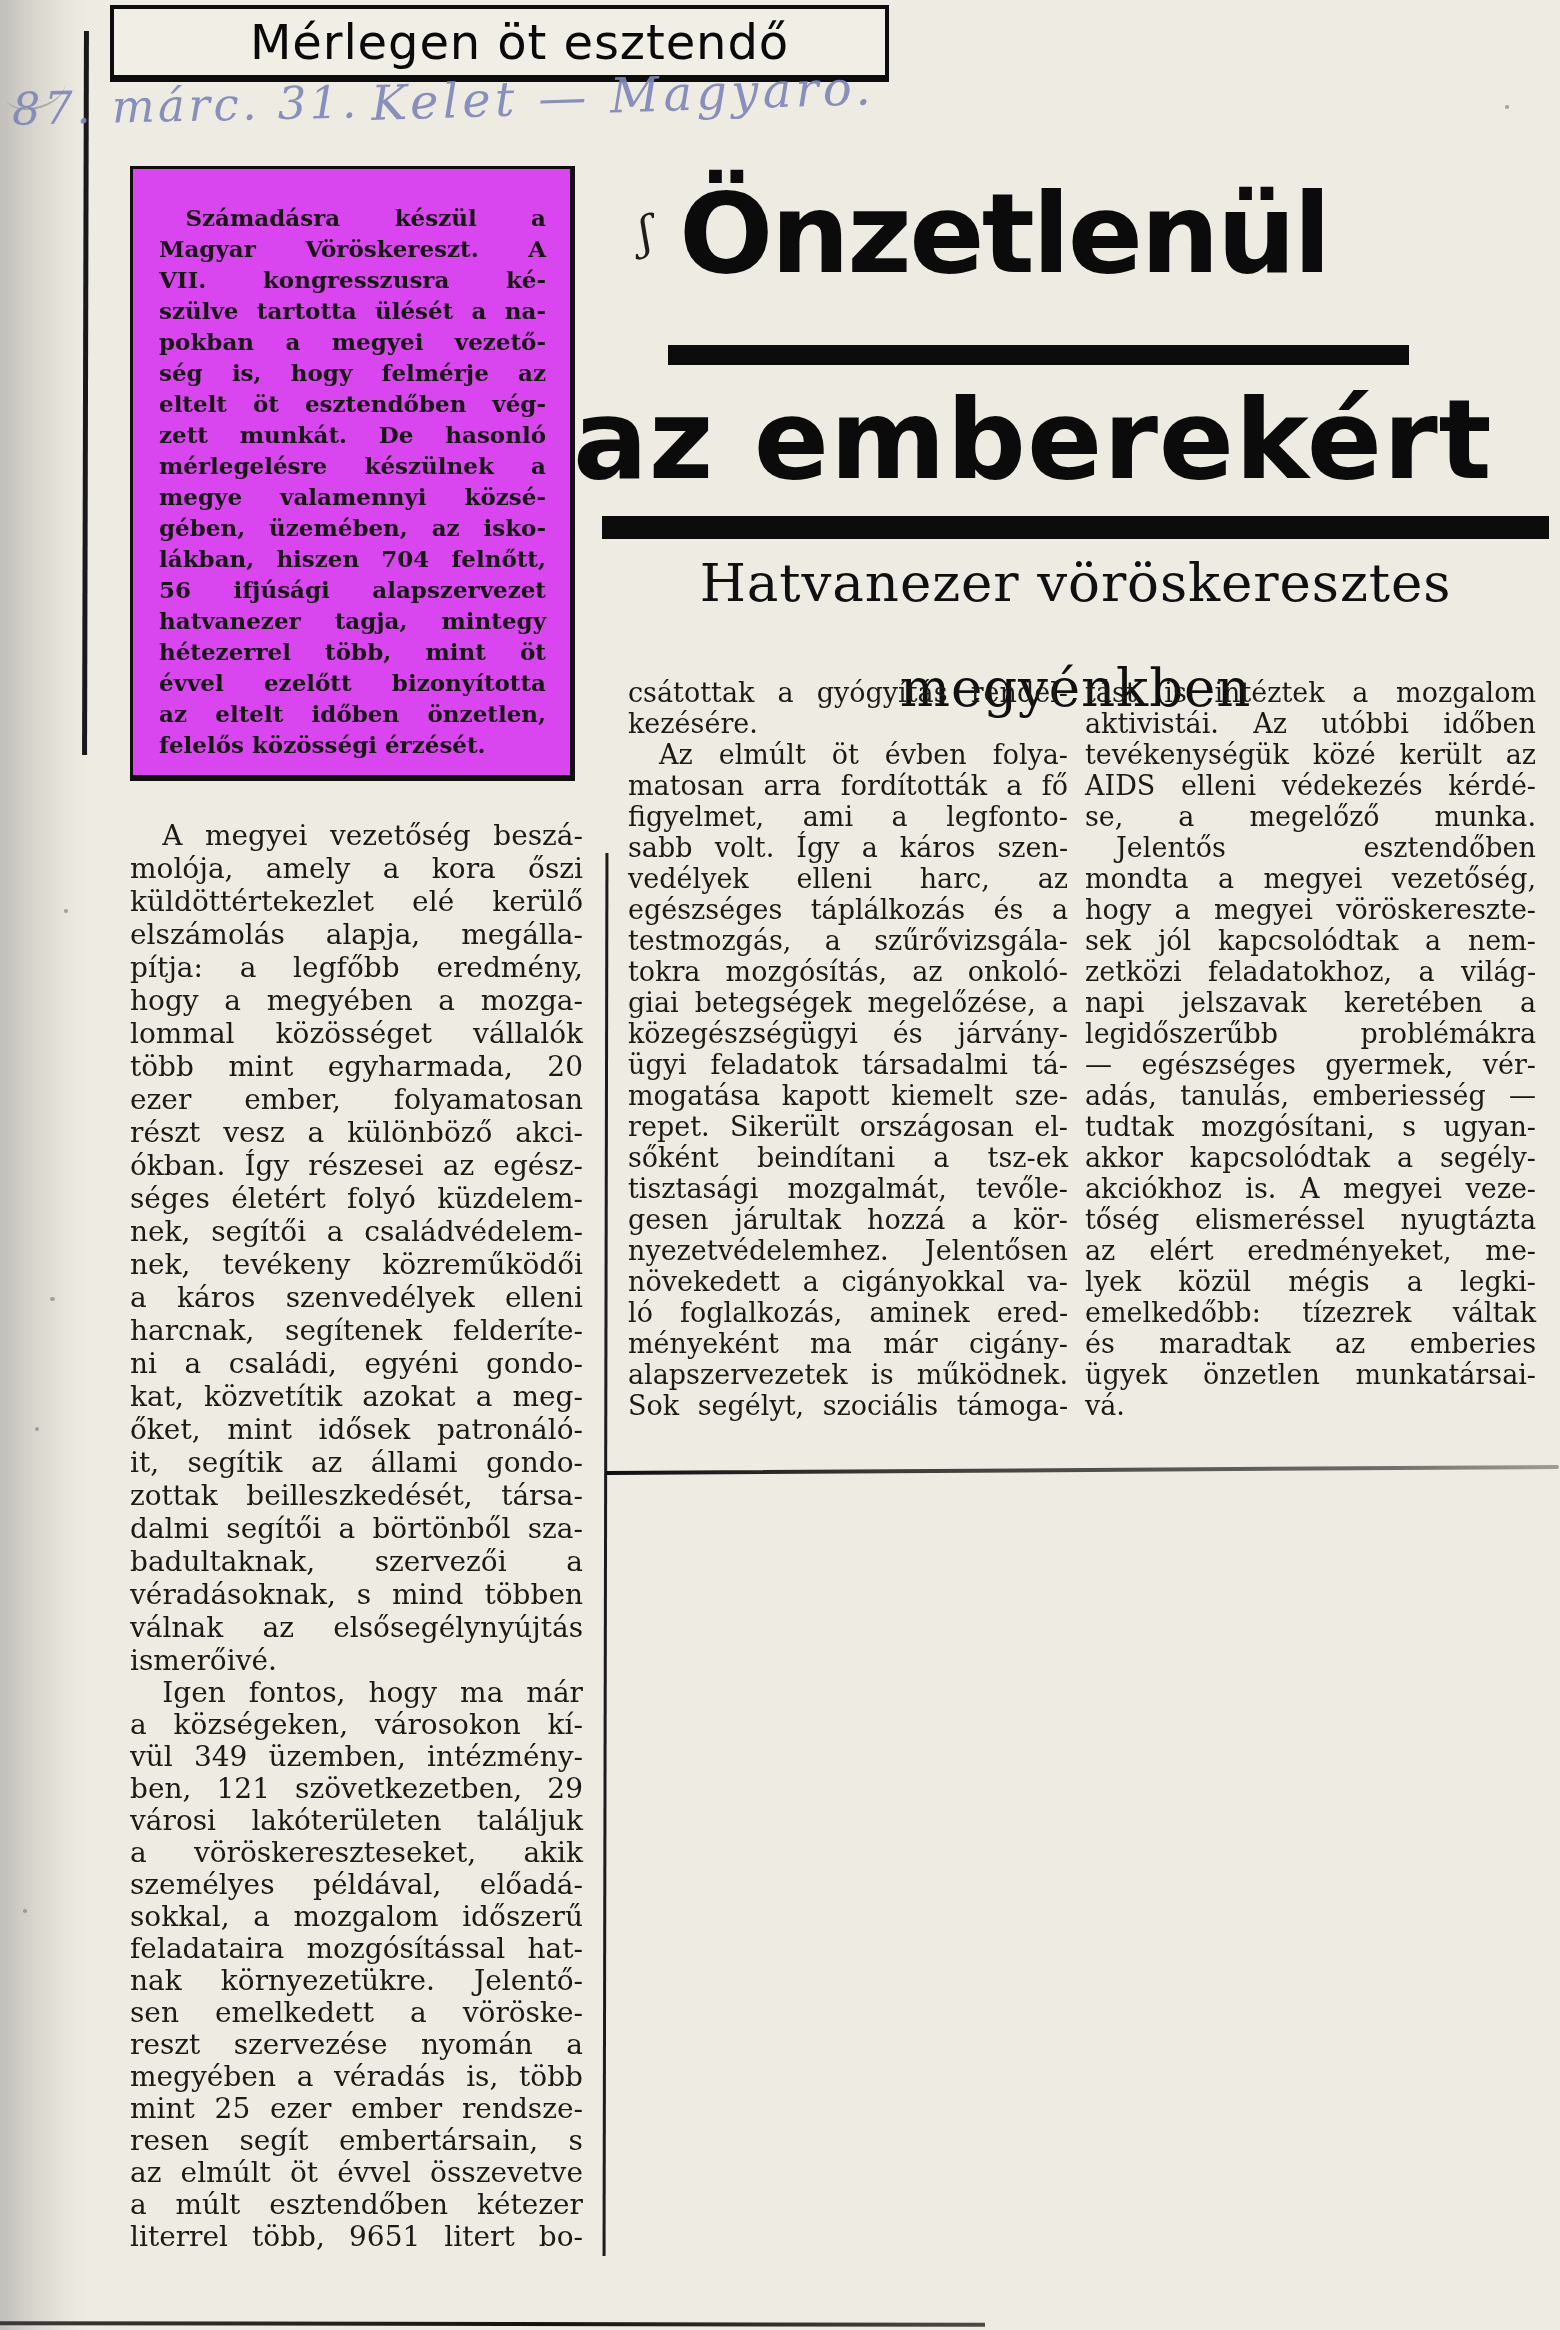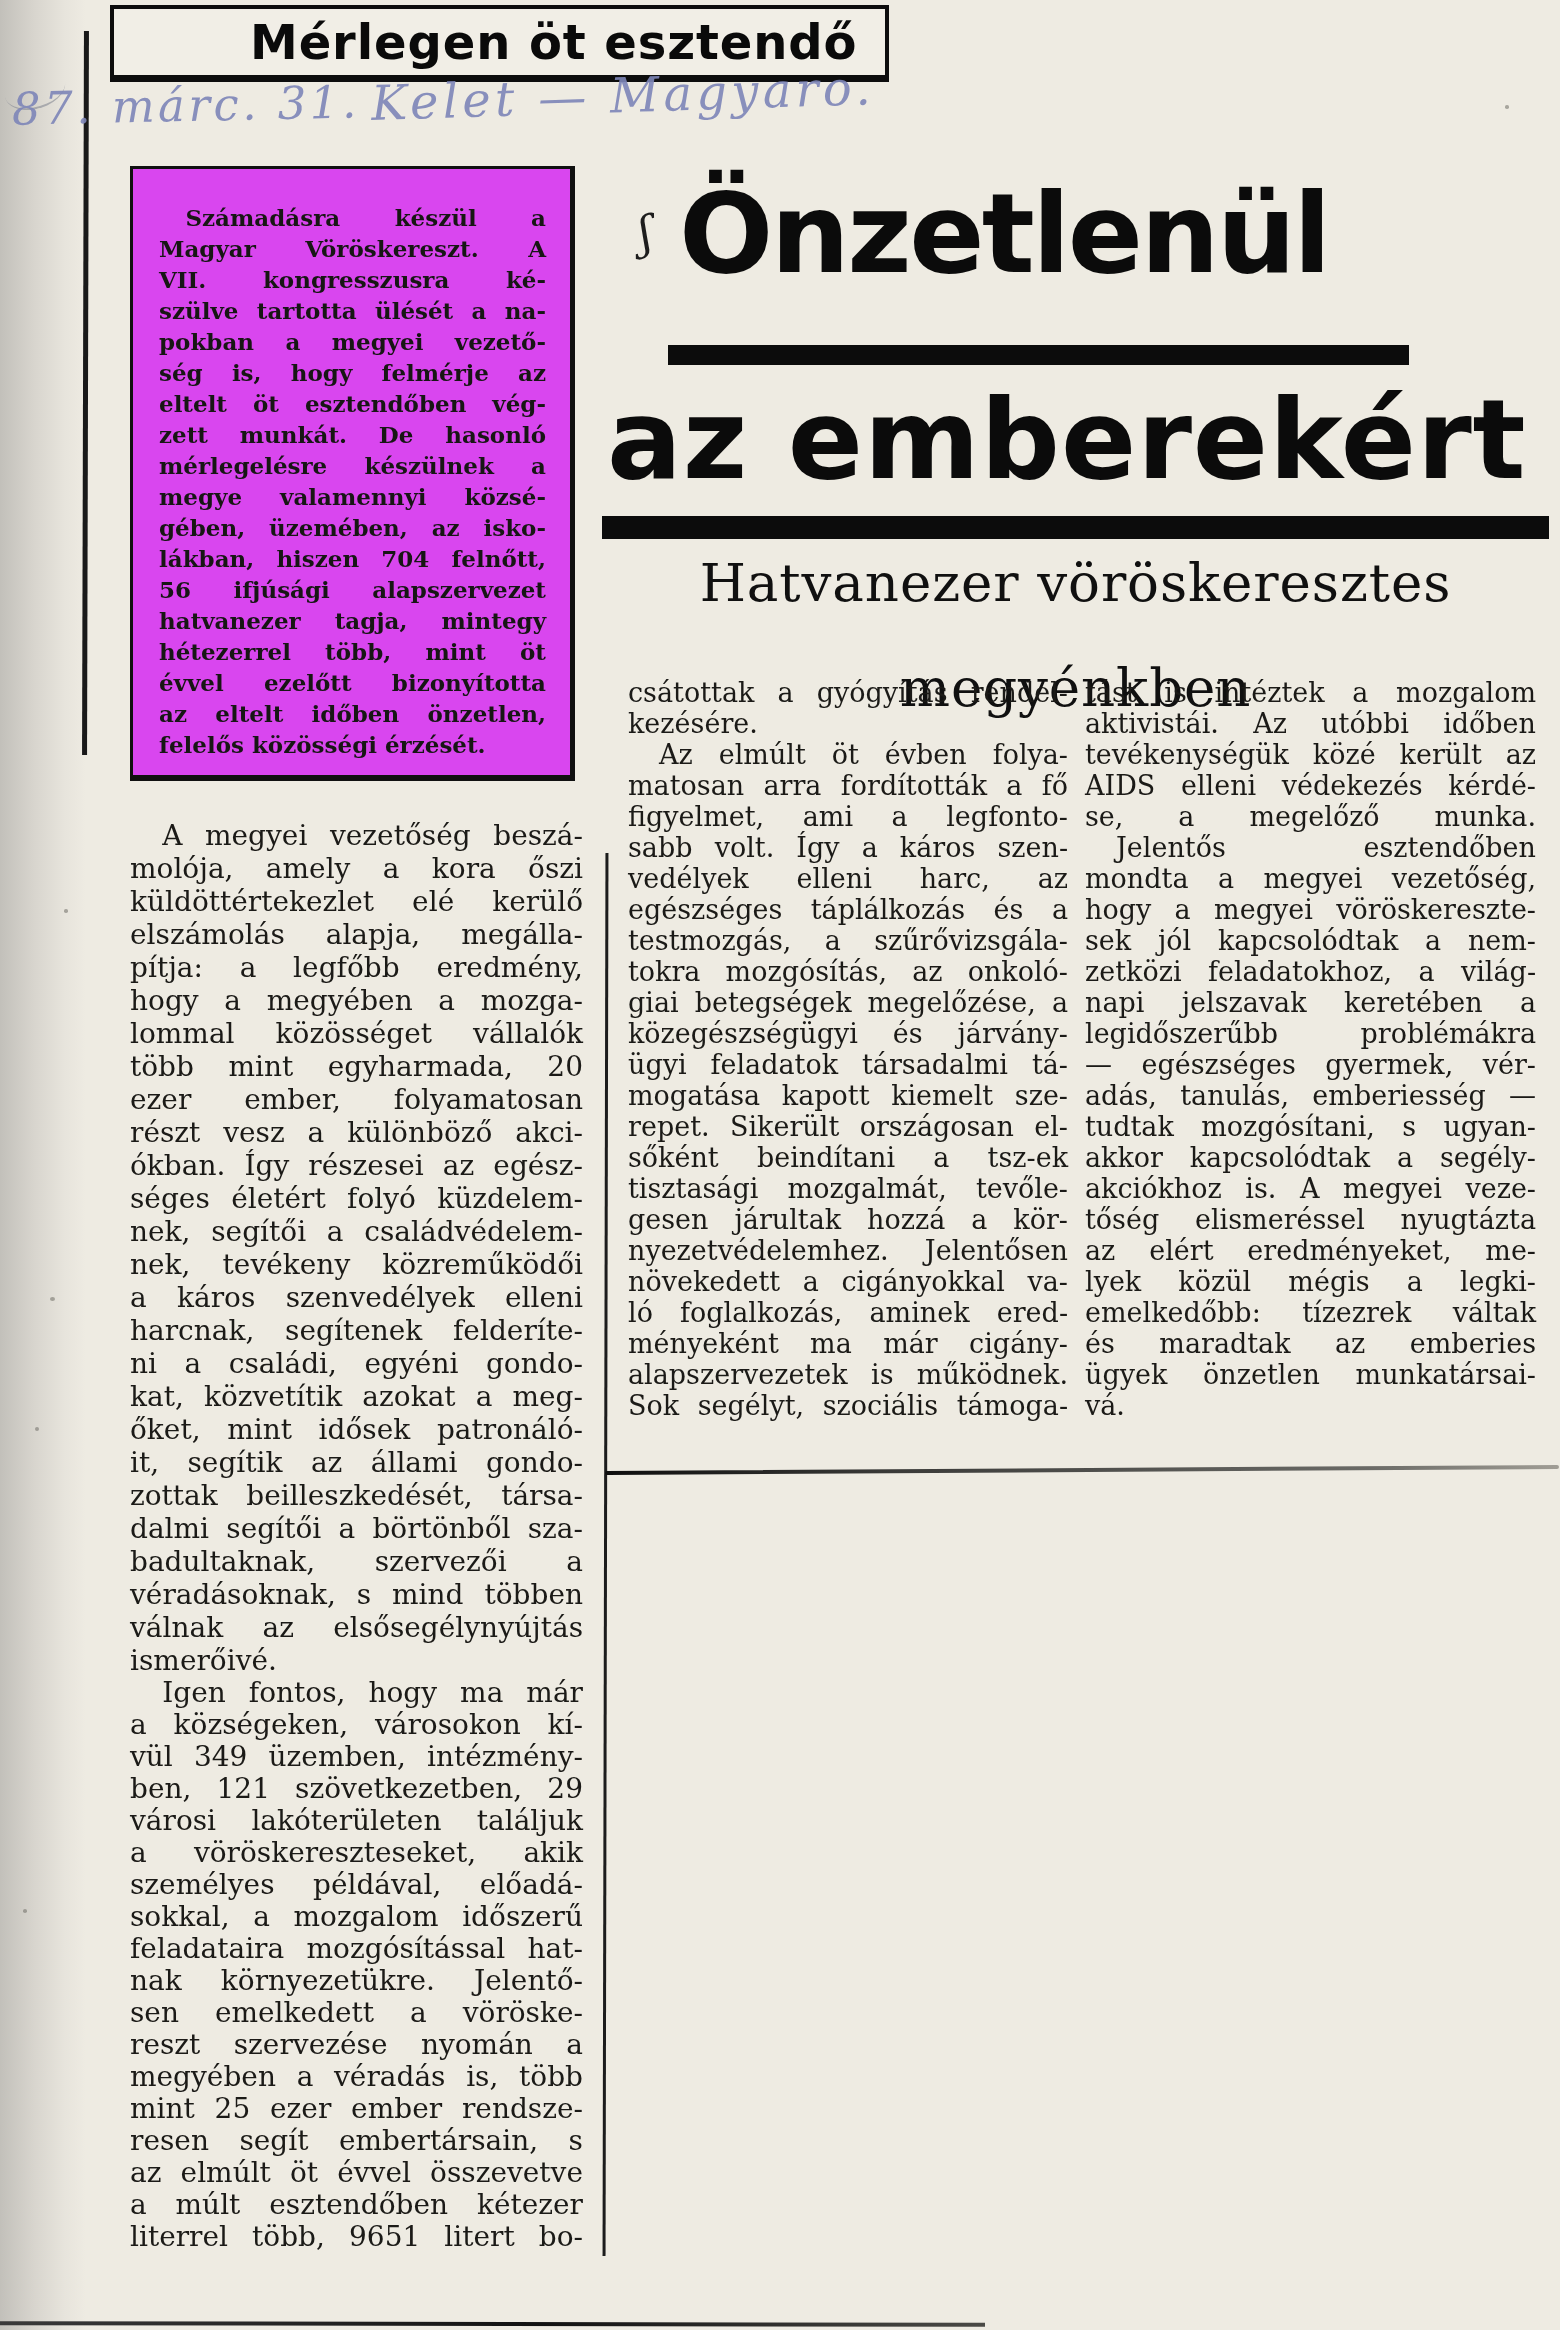--- a/index.html
+++ b/index.html
@@ -20,42 +20,42 @@
     background:linear-gradient(90deg,#3a3a3a,#121212 55%,#4a4a46); transform:rotate(0.1deg); }
   .pencil-squiggle { position:absolute; left:3.5px; top:69px; width:62px; height:38px;
     border-bottom:2.6px solid #8d9099; border-radius:0 0 60% 45%;
     transform:rotate(-10deg); opacity:0.65; }
   .speck { position:absolute; background:#6f6d66; border-radius:50%; opacity:0.55; }
 
   
   .banner-box { position:absolute; left:110px; top:5.2px; width:771px; height:66px;
     border:4.3px solid #0d0d0d; border-bottom-width:7px; background:#f1eee6; }
   .banner-title { position:absolute; left:136px; top:5.2px;
-    font-family:"DejaVu Sans", sans-serif; font-weight:bold;
+    font-family:"DejaVu Sans", sans-serif; font-weight:normal;
     font-size:48px; letter-spacing:0.9px; color:#0a0a0a; white-space:nowrap; }
 
   
   .handwriting { position:absolute; font-style:italic; color:#7e86b8;
     opacity:0.9; white-space:nowrap; }
   .hw-date { left:12px; top:79px; font-size:45px; letter-spacing:3.5px; transform:rotate(-1.2deg); }
   .hw-source { left:371px; top:67px; font-size:48px; letter-spacing:4.3px; transform:rotate(-1.8deg); }
   .stray-mark { position:absolute; left:639px; top:206px; font-size:45px; font-style:italic;
     color:#1d1d1d; transform:rotate(-12deg); }
 
   
   .intro-box { position:absolute; left:130px; top:166px; width:445px; height:615px;
     border:3.5px solid #101010; border-right-width:5.2px; border-bottom-width:6px;
     padding:33px 24px 0 26px; box-sizing:border-box; background:#d946ef; }
   .intro-box .tline { font-weight:bold; font-size:23px; line-height:31px; }
 
   
   .headline-1 { position:absolute; left:679px; top:169px;
     font-family:"DejaVu Sans", sans-serif; font-weight:bold; font-size:111px;
     letter-spacing:-2.6px; color:#0b0b0b; white-space:nowrap;text-align:center; }
-  .headline-2 { position:absolute; left:607px; top:375px;
+  .headline-2 { position:absolute; left:573px; top:375px;
     font-family:"DejaVu Sans", sans-serif; font-weight:bold; font-size:111px;
     letter-spacing:0.9px; color:#0b0b0b; white-space:nowrap; }
   .bar1 { position:absolute; left:668px; top:345px; width:741px; height:20px; background:#0c0c0c; }
   .bar2 { position:absolute; left:602px; top:516px; width:947px; height:23px; background:#0c0c0c; }
 
   
   .subhead { position:absolute; left:596px; top:554px; width:959px; text-align:center;
     font-weight:normal; color:#101010; }
   .subhead .sh1 { font-size:53px; line-height:57px; letter-spacing:0.9px; }
   .subhead .sh2 { font-size:53px; line-height:57px; letter-spacing:0.9px;margin-top:48px; }

